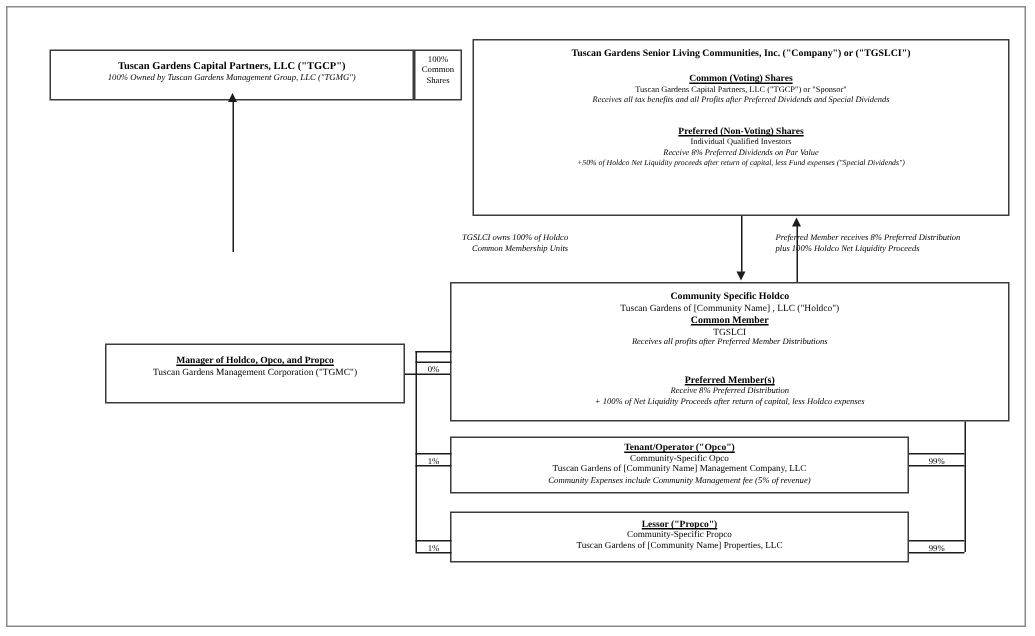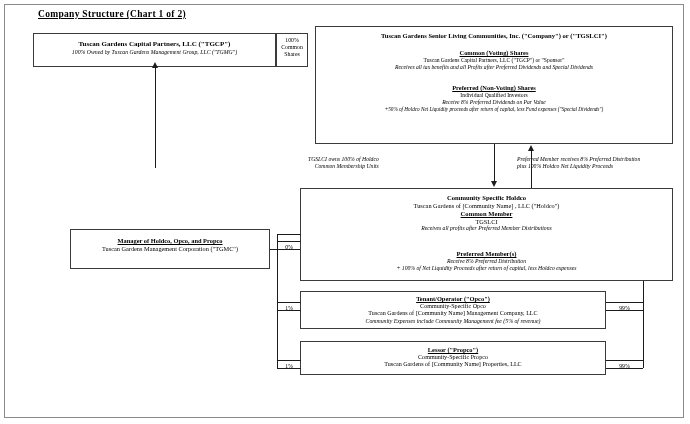--- a/index.html
+++ b/index.html
@@ -160,21 +160,20 @@
     border-bottom: 6px solid #1c1c1c;
   }
 </style>
 </head>
 <body>
 
 <div id="page">
 
   <div class="page-border"></div>
 
-  <div class="chart-title">Company Structure (Chart 1 of 2)</div>
 
   <div class="box" id="box-tgcp">
     <span class="ln l1 b">Tuscan Gardens Capital Partners, LLC ("TGCP")</span>
     <span class="ln l2 i">100% Owned by Tuscan Gardens Management Group, LLC  ("TGMG")</span>
   </div>
 
   <div class="box" id="pct-common">
     <span class="ln">100%</span>
     <span class="ln">Common</span>
     <span class="ln">Shares</span>

